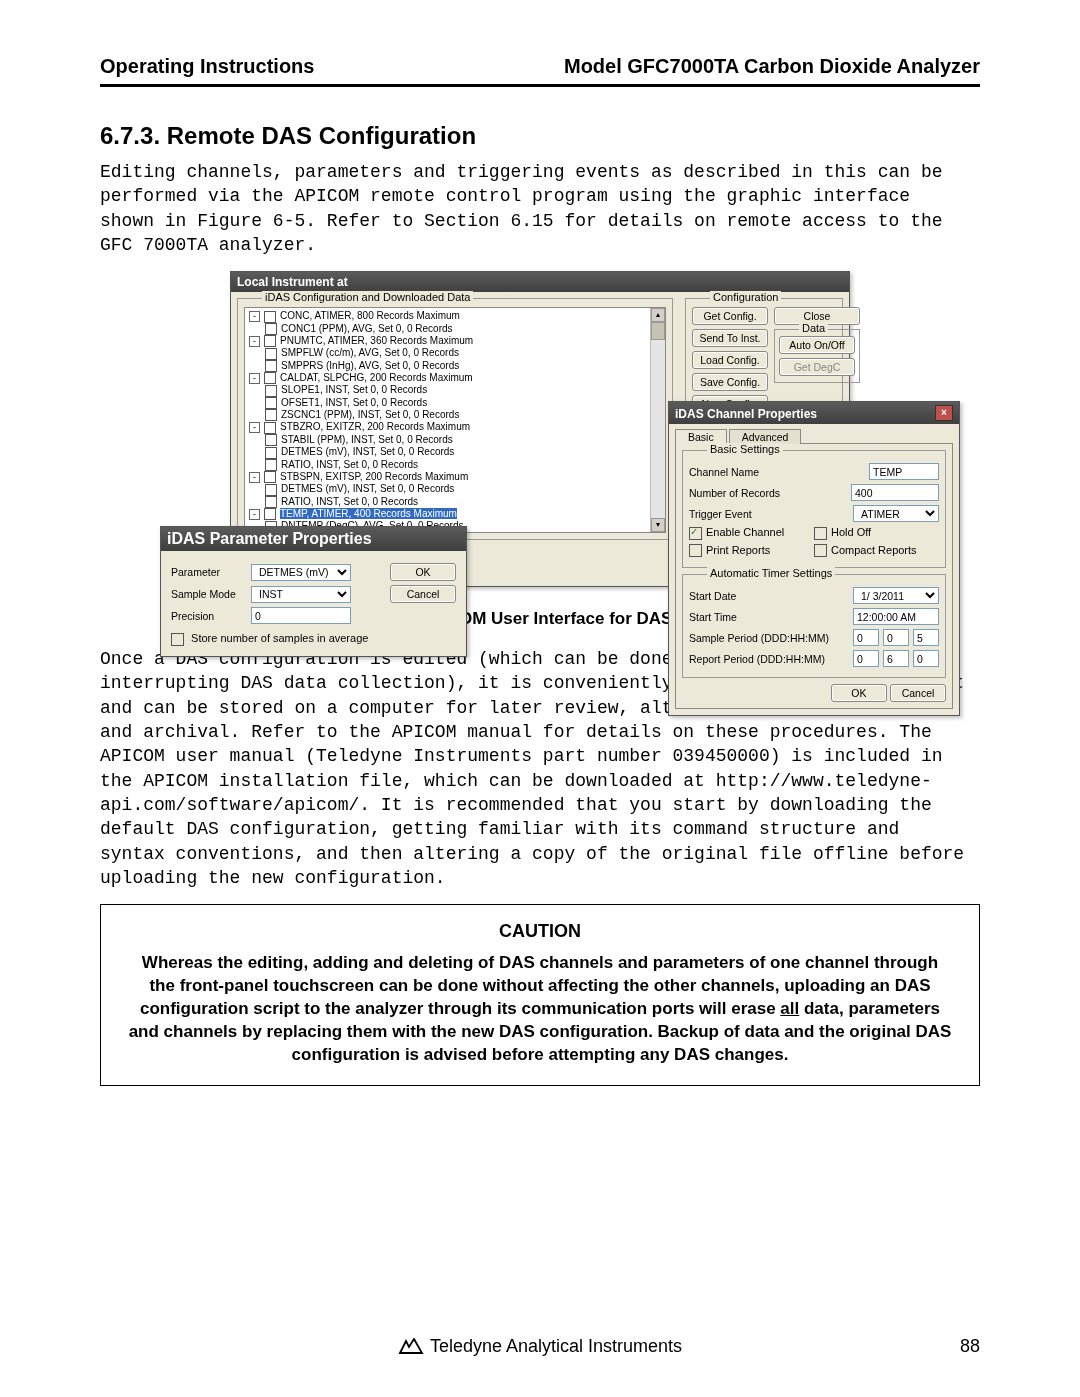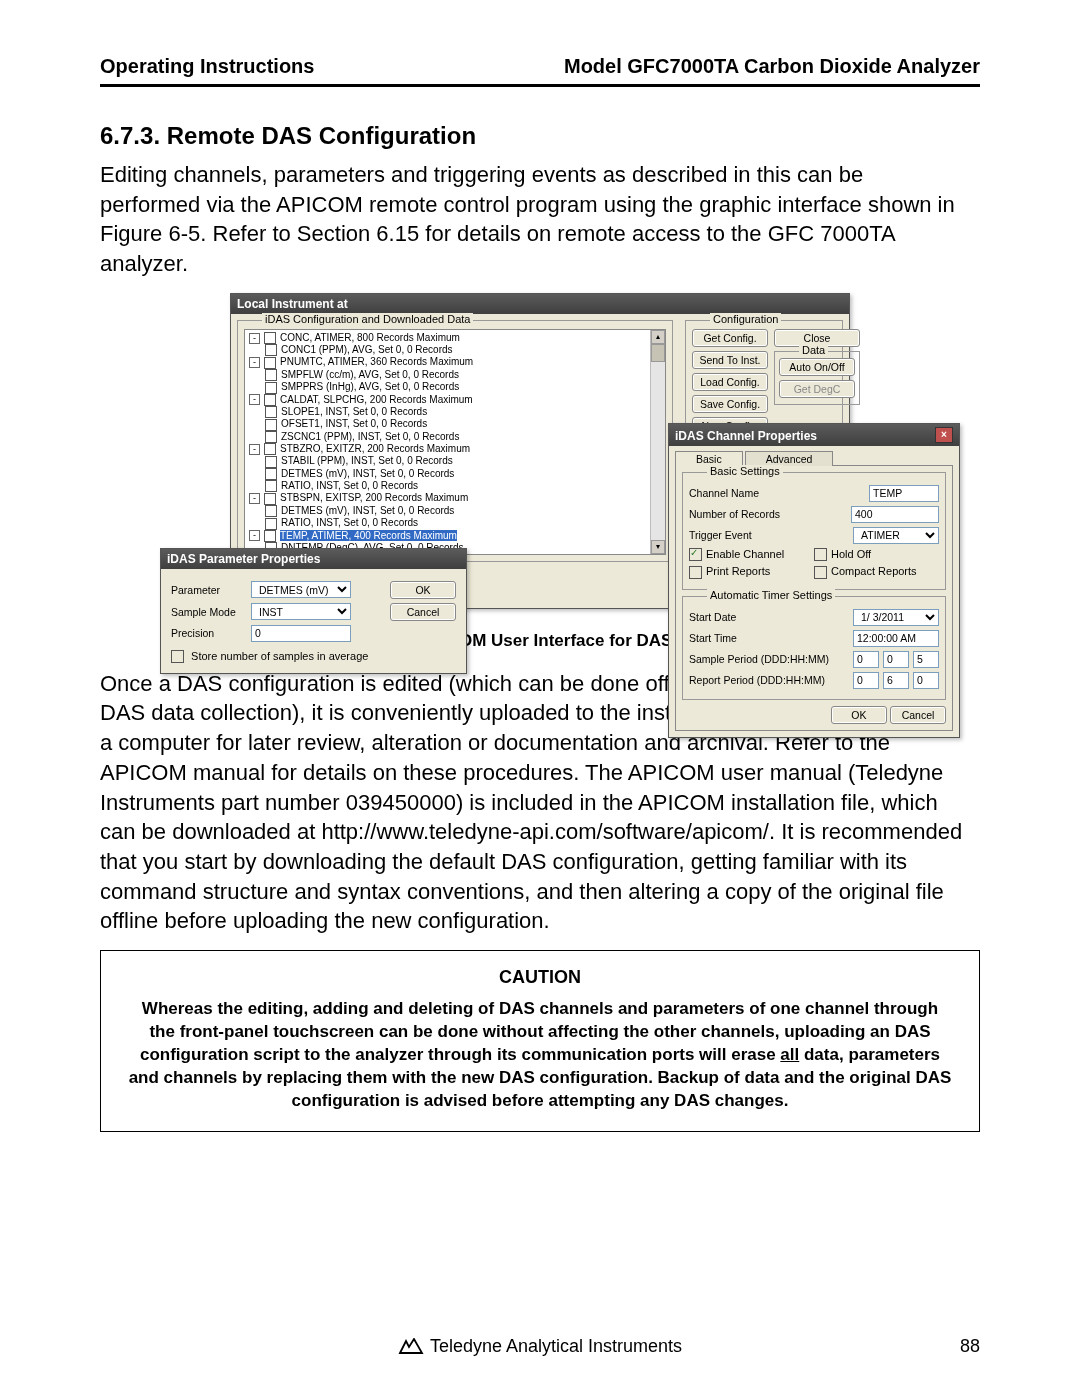--- a/index.html
+++ b/index.html
@@ -24,23 +24,24 @@
     border-bottom:3px solid #000;
     padding-bottom:6px;
     font-size:20px;
     font-weight:bold;
   }
   h2.section {
     font-size:24px;
     margin:35px 0 10px 0;
   }
   p.body {
-    font-size:22px;
+    font-size:18px;
     margin:6px 13px 14px 0;
     line-height:1.35;
+    font-family:Liberation Mono, monospace;
   }
 
   .fig {
     width:620px;
     margin:10px auto 2px auto;
     position:relative;
     font-family:"Segoe UI", Tahoma, sans-serif;
     font-size:11px;
     color:#000;
   }
@@ -137,21 +138,21 @@
     right:-110px;
     width:290px;
     z-index:2;
     background:#ece9d8;
   }
   .tabs { margin:4px 0 0 6px; }
   .tab {
     display:inline-block;
     border:1px solid #888;
     border-bottom:none;
-    padding:1px 20px;
+    padding:1px 12px;
     background:#ece9d8;
     font-size:10.5px;
     position:relative; top:1px;
   }
   .tab + .tab { margin-left:-1px; }
   .tabbody {
     border:1px solid #888;
     margin:0 6px 6px 6px;
     padding:6px;
   }
@@ -175,21 +176,21 @@
   }
 
   .paramprops {
     position:absolute;
     left:-70px;
     top:255px;
     width:305px;
     z-index:3;
     background:#ece9d8;
   }
-  .paramprops .titlebar { font-size:12px; }
+  .paramprops .titlebar { font-size:16px; }
   .paramprops .body { padding:8px 10px 10px 10px; }
   .paramprops .fld label { width:80px; flex:0 0 80px; }
   .paramprops .spacer { flex:1; }
   .paramprops .btn { min-width:56px; }
 
   .fig-caption {
     text-align:center;
     font-size:17px;
     font-weight:bold;
     font-family:Arial, Helvetica, sans-serif;

